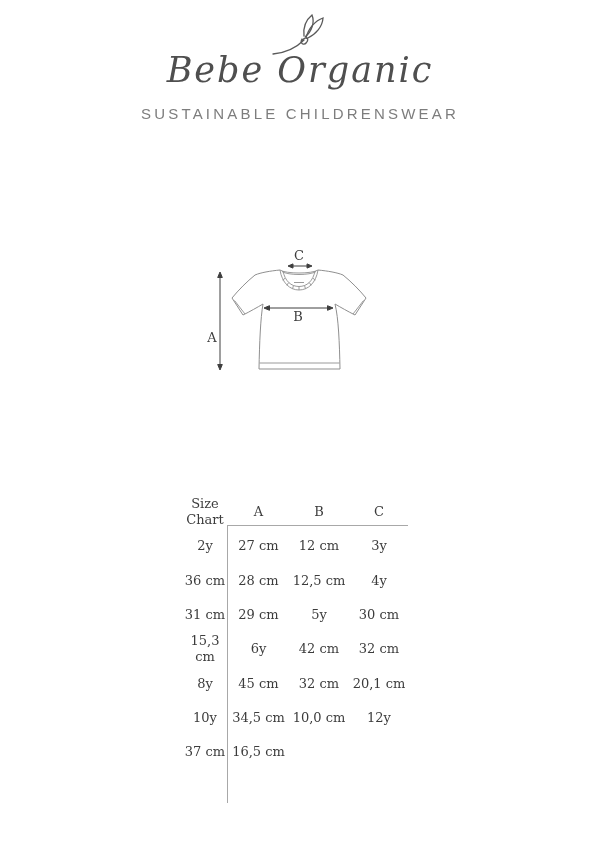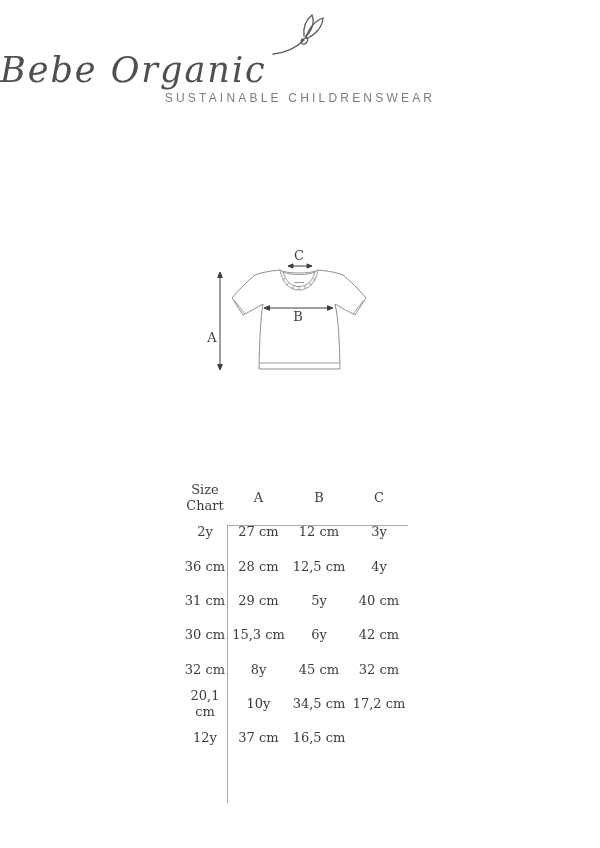--- a/index.html
+++ b/index.html
@@ -12,43 +12,44 @@
     color:#3c3c3c;
     overflow:hidden;
   }
   
   .logo-branch {
     position:absolute; left:270px; top:12px;
     width:62px; height:46px;
   }
   .wordmark {
     position:absolute; left:0; top:50px; width:600px;
+    text-align:center;
     font-family:"DejaVu Serif", serif;
     font-style:italic;
     font-size:35px;
     letter-spacing:2px;
     color:#4f4f4f;
     font-weight:400;
   }
   .tagline {
-    position:absolute; left:0; top:91px; width:600px;
+    position:absolute; left:0; top:105px; width:600px;
     text-align:center;
     font-family:"Liberation Sans", sans-serif;
-    font-size:12px;
+    font-size:15px;
     letter-spacing:3.2px;
     color:#7d7d7d;
   }
   
   .shirt-diagram {
     position:absolute; left:200px; top:248px;
     width:175px; height:135px;
   }
   
   .size-table {
-    position:absolute; left:183px; top:481px;
+    position:absolute; left:183px; top:495px;
     display:grid;
     grid-template-columns:44px 63px 58px 62px;
     grid-template-rows:34px repeat(8, 34.3px);
   }
   .cell {
     display:flex; align-items:center; justify-content:center;
     font-size:13px;
     color:#3c3c3c;
     text-align:center;
     line-height:1.2;
@@ -152,35 +153,34 @@
     <div class="cell">3y</div>
     <div class="cell">36 cm</div>
     <div class="cell">28 cm</div>
     <div class="cell">12,5 cm</div>
 
     <div class="cell">4y</div>
     <div class="cell">31 cm</div>
     <div class="cell">29 cm</div>
 
     <div class="cell">5y</div>
-    <div class="cell">40 cm</div>
     <div class="cell">30 cm</div>
     <div class="cell">15,3 cm</div>
 
     <div class="cell">6y</div>
     <div class="cell">42 cm</div>
     <div class="cell">32 cm</div>
 
     <div class="cell">8y</div>
     <div class="cell">45 cm</div>
     <div class="cell">32 cm</div>
     <div class="cell">20,1 cm</div>
 
     <div class="cell">10y</div>
     <div class="cell">34,5 cm</div>
-    <div class="cell">17,2 cm</div>
+    <div class="cell">10,0 cm</div>
 
     <div class="cell">12y</div>
     <div class="cell">37 cm</div>
     <div class="cell">16,5 cm</div>
   </div>
 
 </div>
 
 </body></html>

